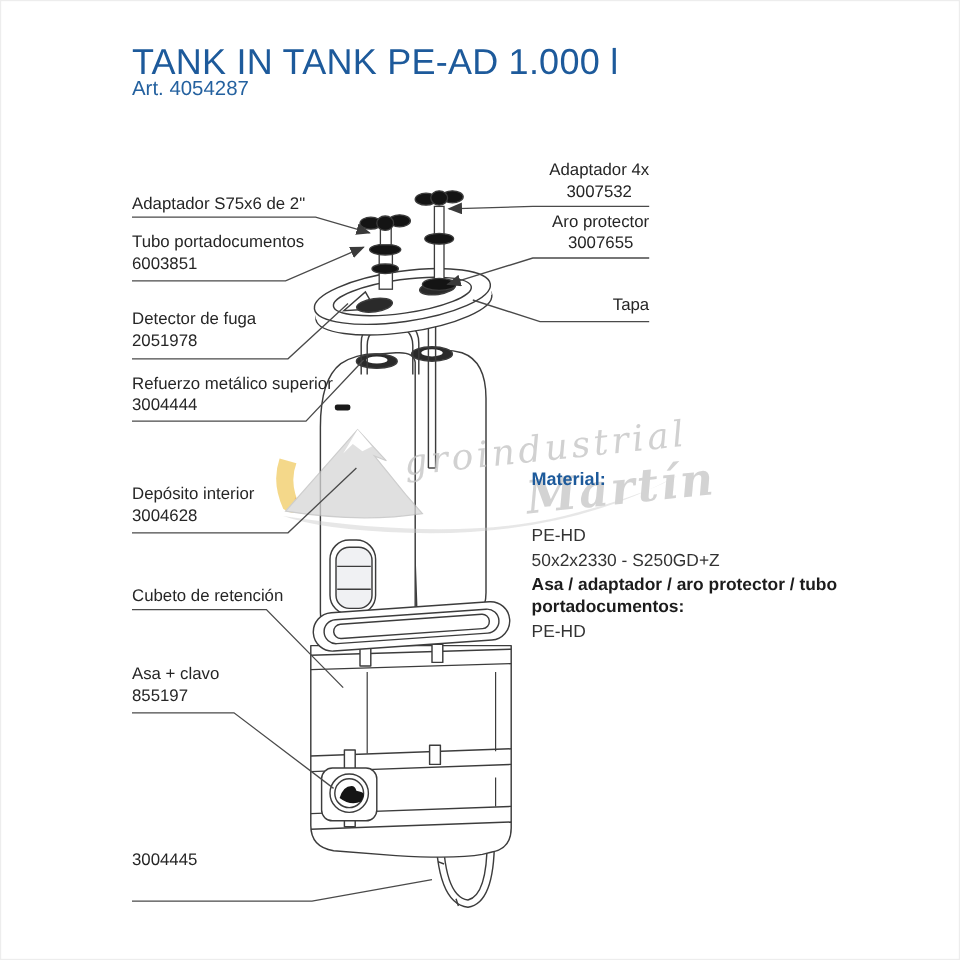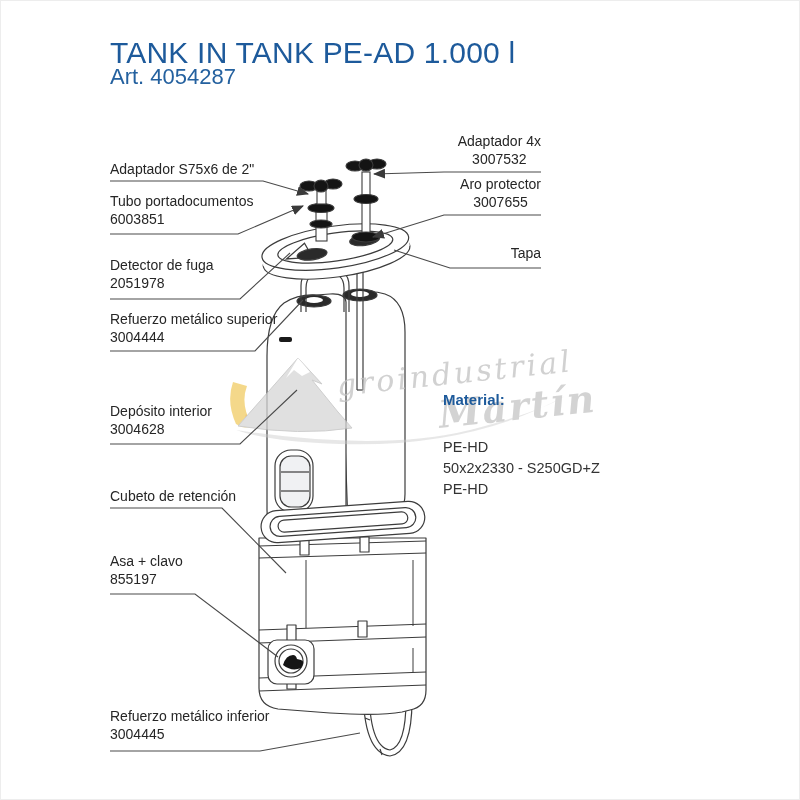--- a/index.html
+++ b/index.html
@@ -7,21 +7,21 @@
     position:relative;width:800px;height:800px;background:#ffffff;
     font-family:"Liberation Sans", sans-serif;overflow:hidden;
     outline:1px solid #ededed;outline-offset:-1px;
   }
   .title{
     position:absolute;left:110px;top:36px;
     font-size:30px;font-weight:normal;color:#1d5a9b;letter-spacing:.2px;
   }
   .artno{
     position:absolute;left:110px;top:64px;
-    font-size:22px;color:#24619f;
+    font-size:17px;color:#24619f;
   }
   .callout{
     position:absolute;font-size:14px;line-height:18px;color:#262626;
     white-space:nowrap;
   }
   .callout.right{text-align:center;}
   svg.diagram{position:absolute;left:0;top:0;}
   .material{
     position:absolute;left:443px;top:391px;width:292px;
     font-size:14.5px;color:#333;
@@ -197,21 +197,20 @@
       <div>3004628</div>
     </div>
     <div class="callout" style="left:110px;top:487px;">
       <span>Cubeto de retención</span>
     </div>
     <div class="callout" style="left:110px;top:552px;">
       <div>Asa + clavo</div>
       <div>855197</div>
     </div>
     <div class="callout" style="left:110px;top:707px;">
-      <div>Refuerzo metálico inferior</div>
       <div>3004445</div>
     </div>
 
     <div class="callout right" style="right:259px;top:132px;">
       <div>Adaptador 4x</div>
       <div>3007532</div>
     </div>
     <div class="callout right" style="right:259px;top:175px;">
       <div>Aro protector</div>
       <div>3007655</div>
@@ -222,17 +221,18 @@
 
     <div class="material">
       <div class="mat-heading">Material:</div>
       <div class="mat-item">
         <div class="mat-value">PE-HD</div>
       </div>
       <div class="mat-item">
         <div class="mat-value">50x2x2330 - S250GD+Z</div>
       </div>
       <div class="mat-item">
+        <div class="mat-label">Asa / adaptador / aro protector / tubo portadocumentos:</div>
         <div class="mat-value">PE-HD</div>
       </div>
     </div>
   </div>
 </div>
 
 </body></html>

